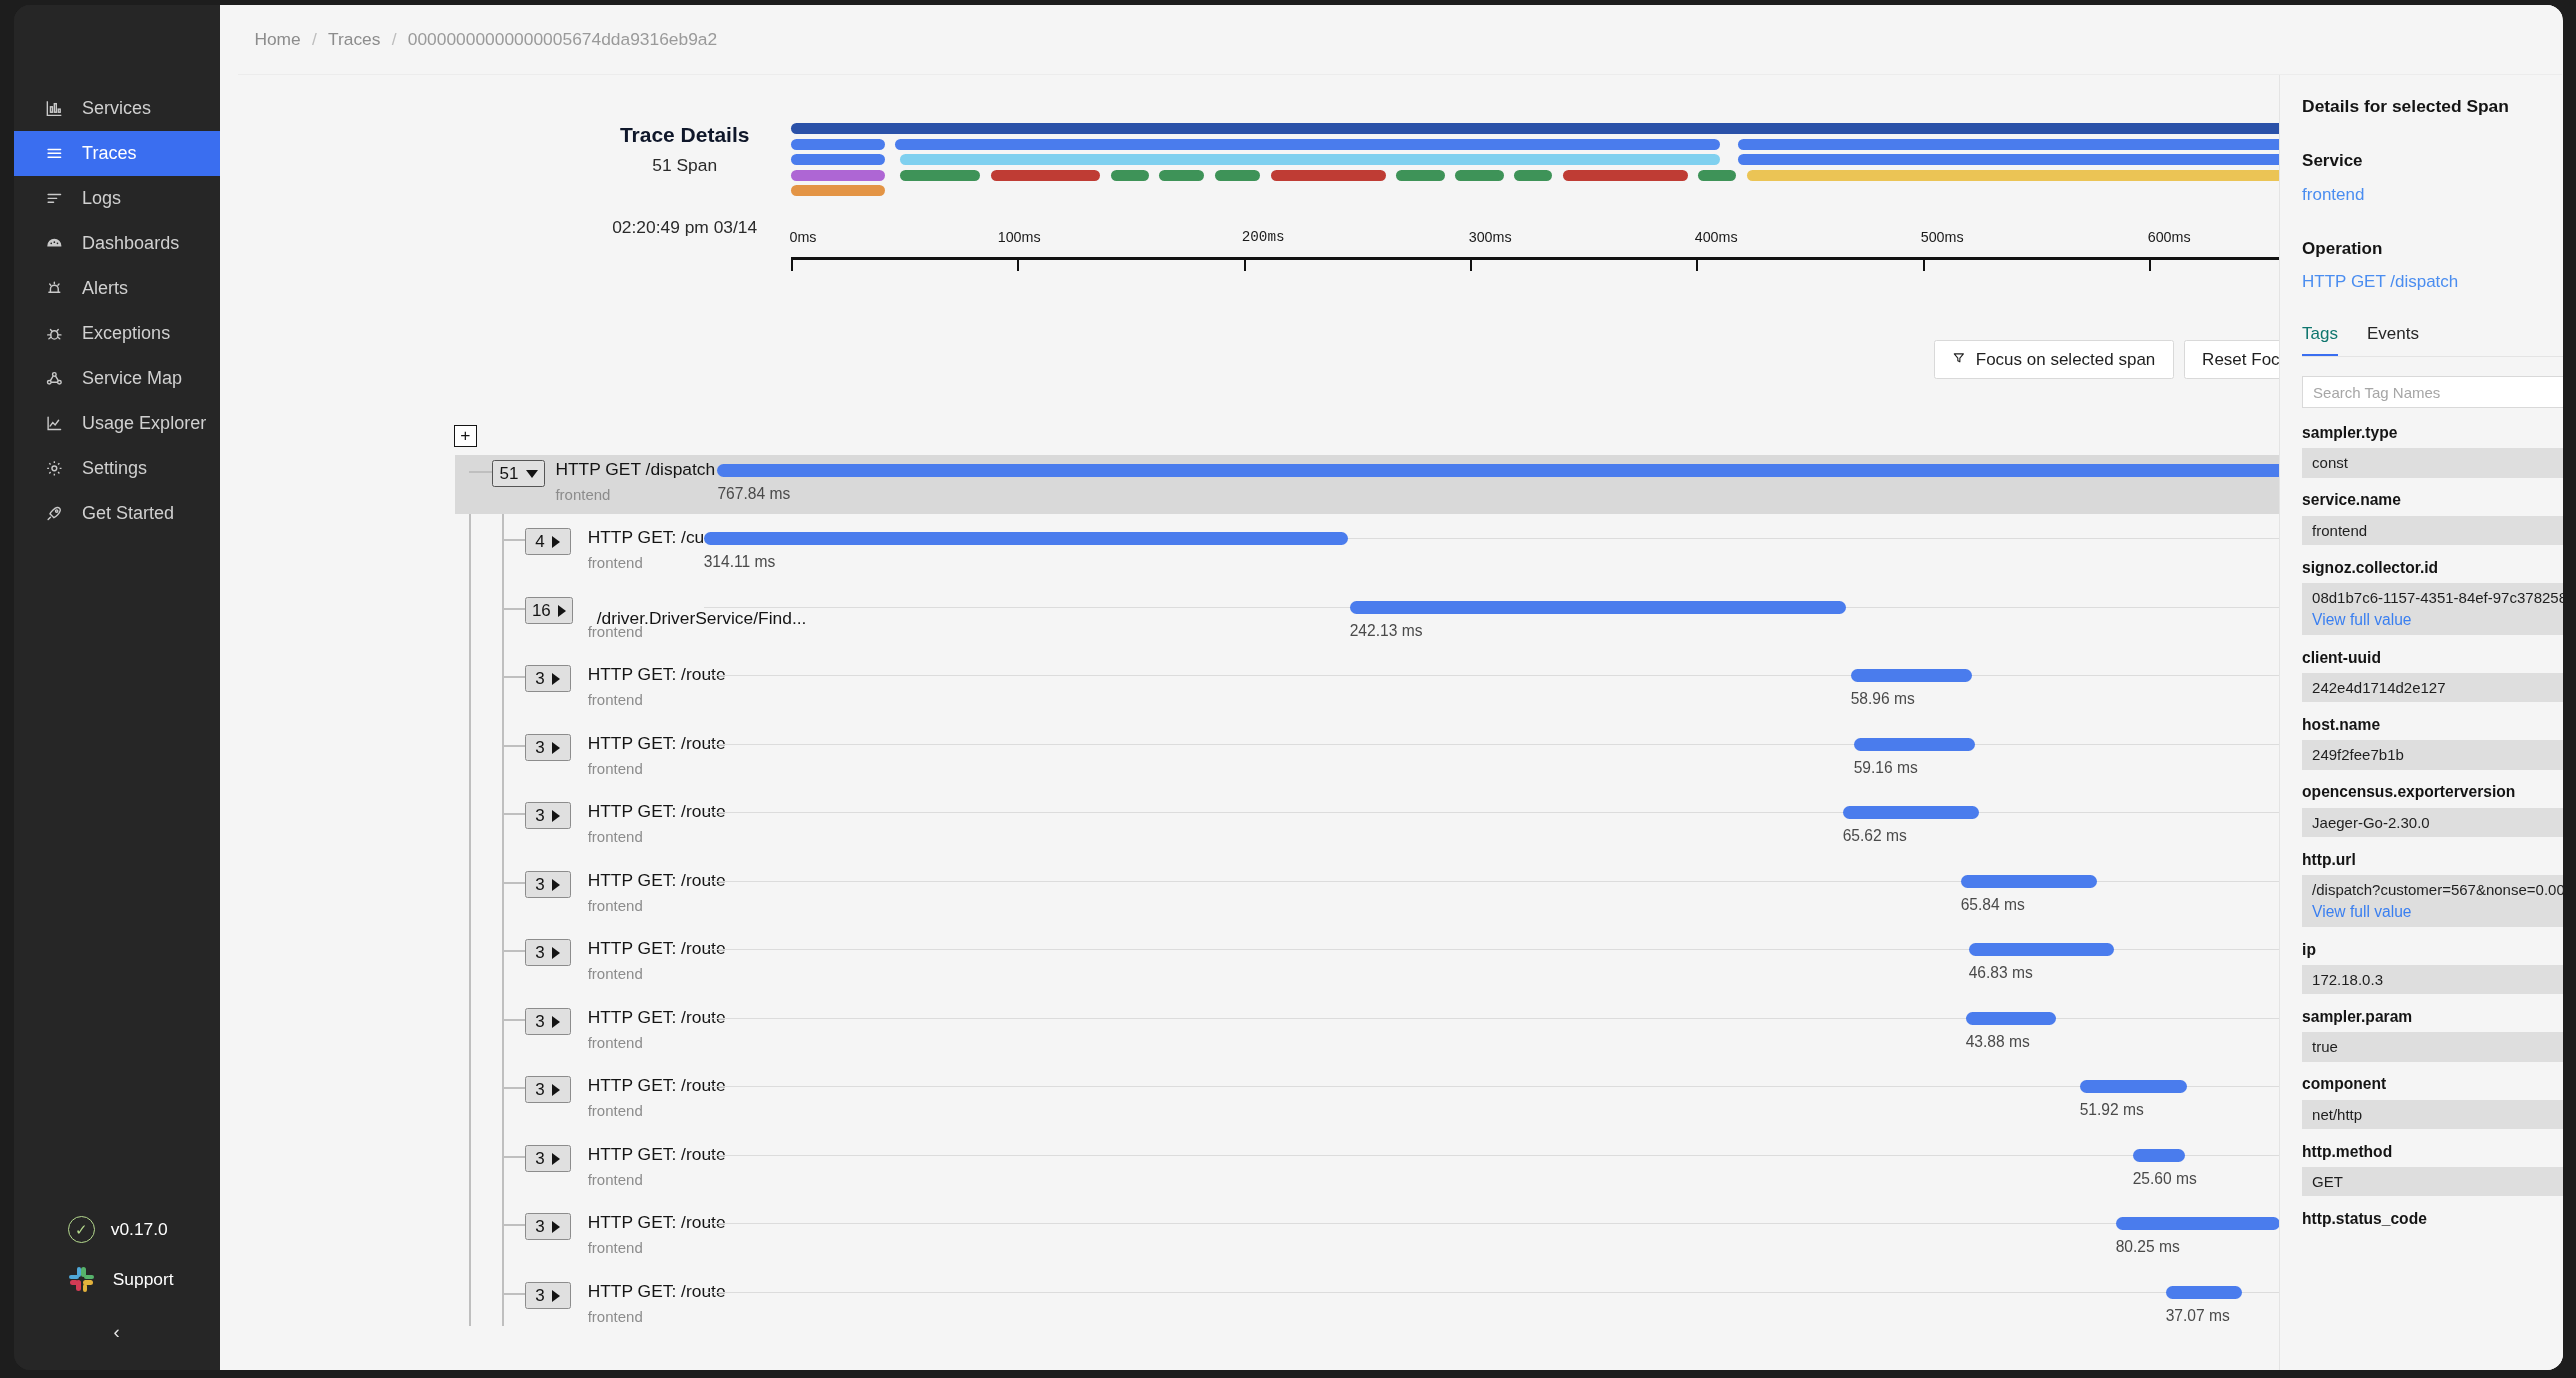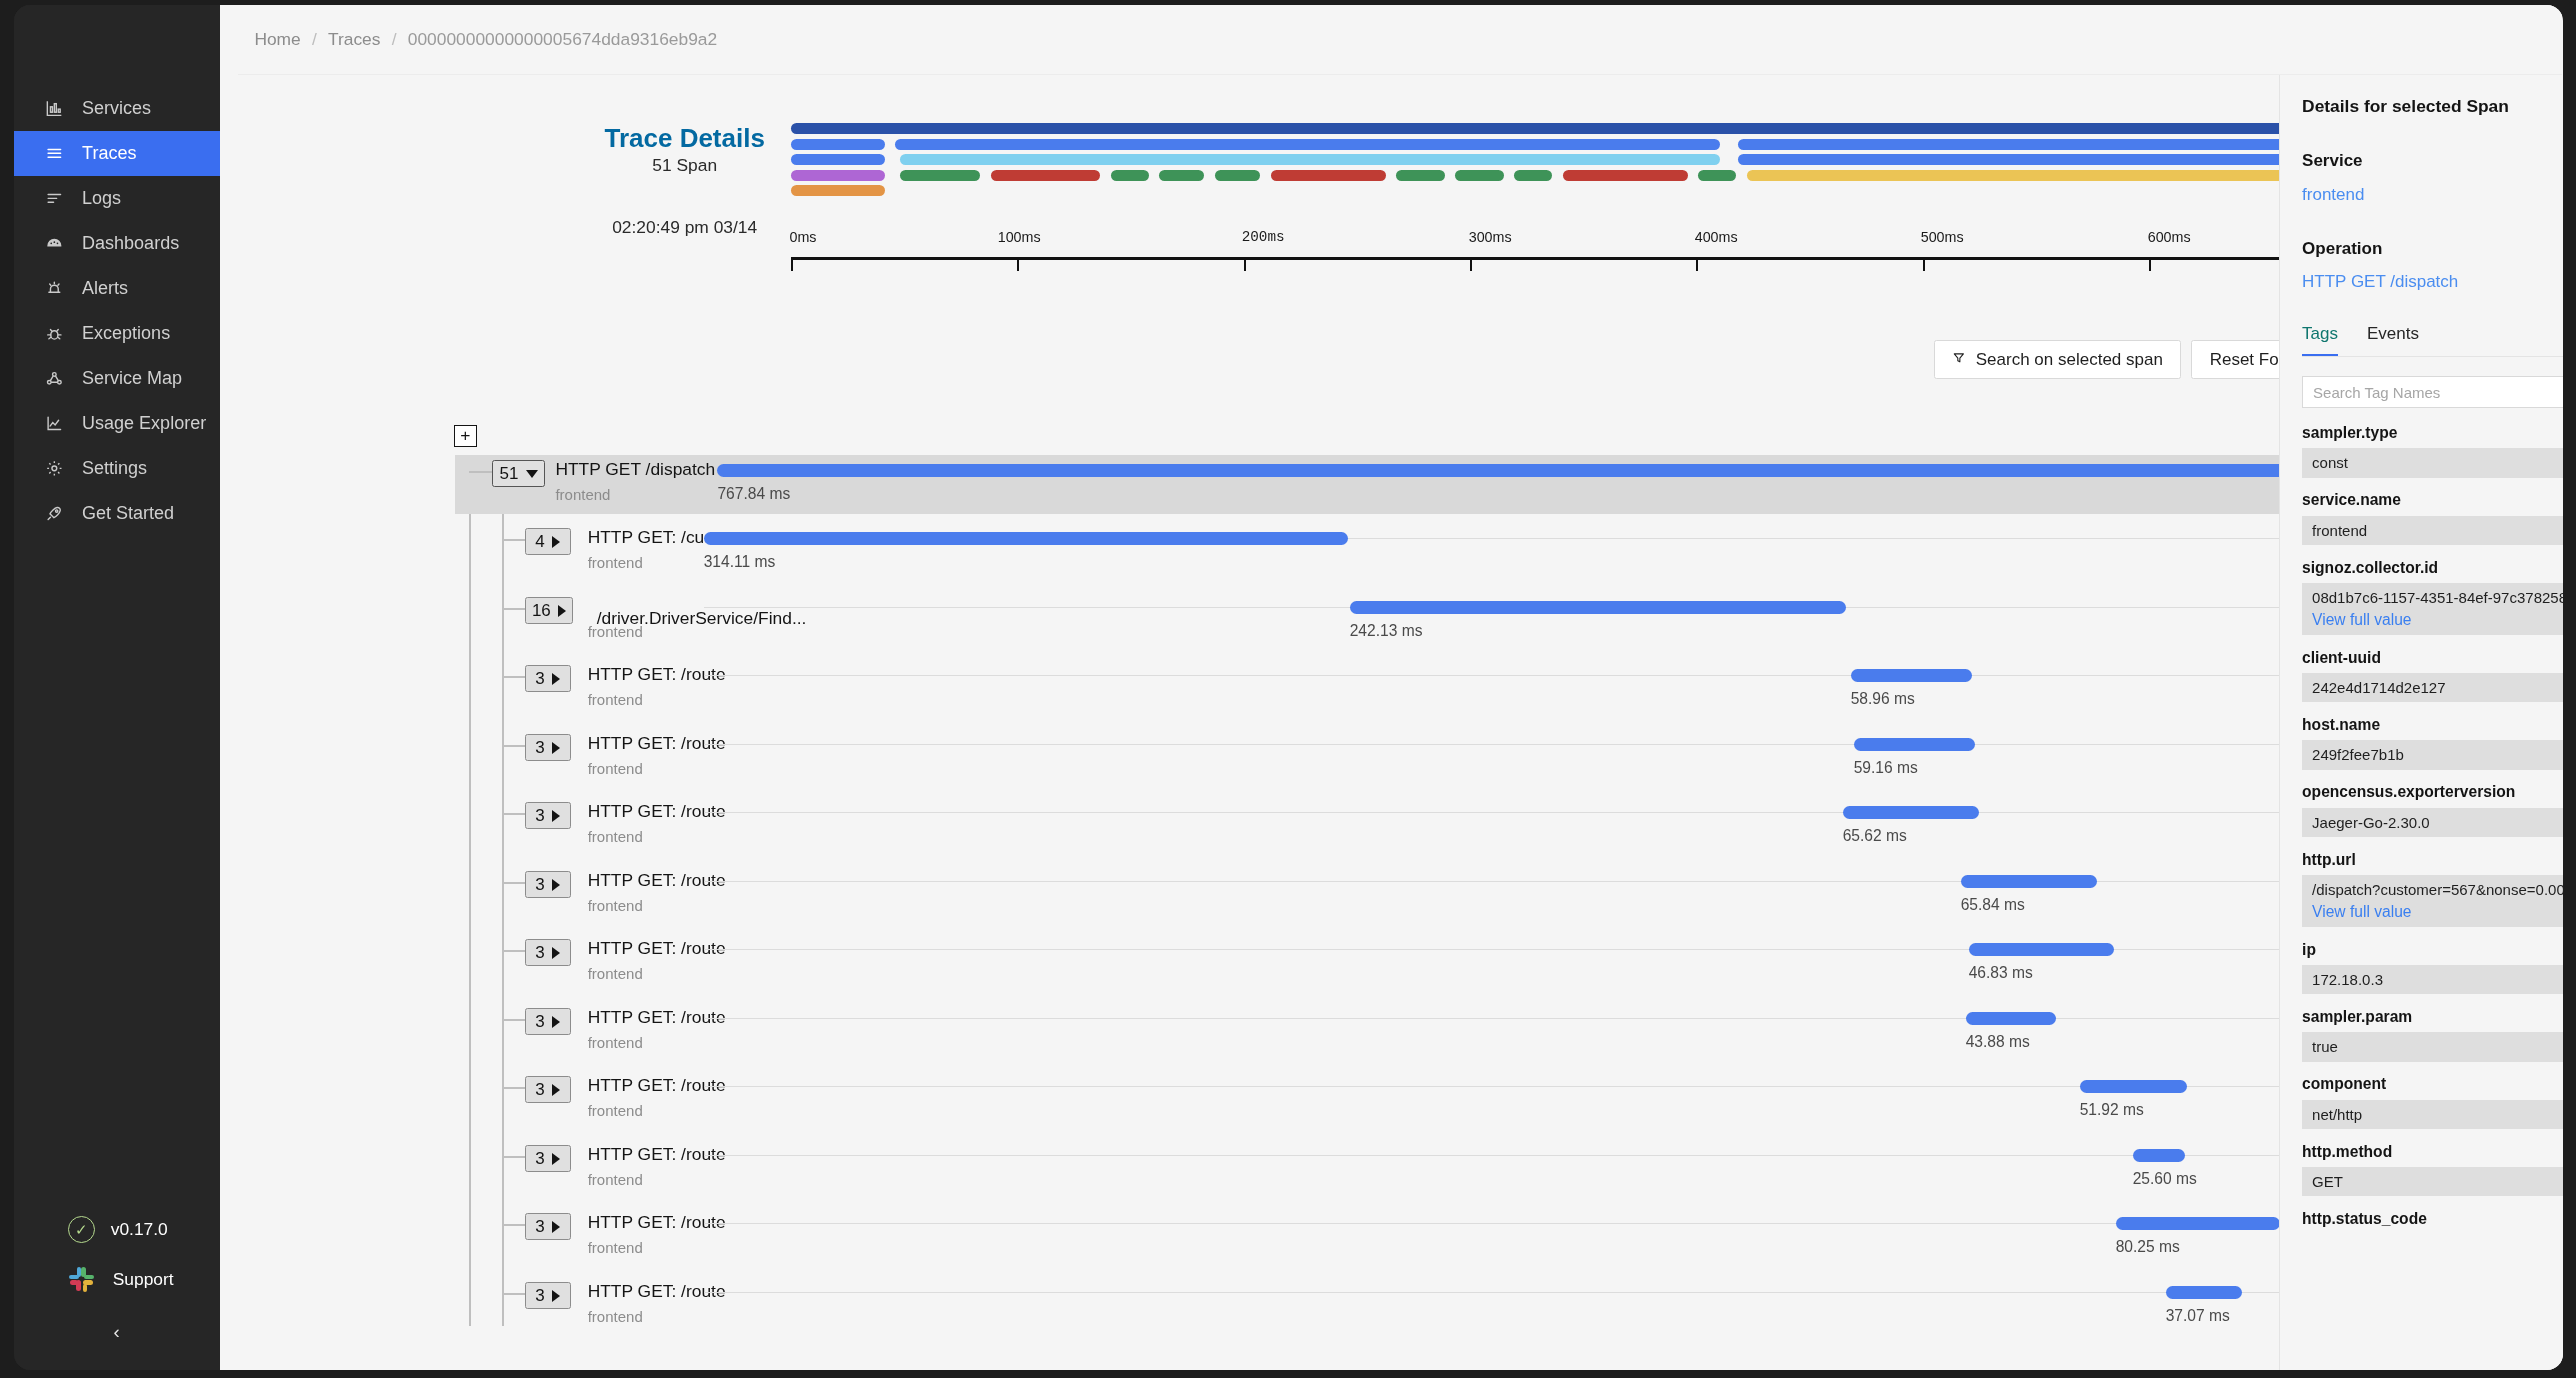--- a/index.html
+++ b/index.html
@@ -91,21 +91,21 @@
     font-size: 17.4px; color: #9a9a9a; border-bottom: 0.6px solid #ececec; background:#f5f5f5;
   }
   .crumb { color: #8c8c8c; cursor: pointer; }
   .crumb.last { color: #9a9a9a; }
   .crumb-sep { margin: 0 11.2px; color: #bdbdbd; }
 
   
   .trace-head {
     position: absolute; left: 222px; top: 93px; width: 2105px; height: 242px;
   }
-  .trace-title { position: absolute; left: 112px; top: 112px; width: 262px; text-align: center; font-size: 26px; font-weight: bold; color: #0369a1; transform: translateY(-87px); }
+  .trace-title { position: absolute; left: 112px; top: 112px; width: 262px; text-align: center; font-size: 21px; font-weight: bold; color: #0f172a; transform: translateY(-87px); }
   .trace-spancount { position: absolute; left: 112px; top: 144px; width: 262px; text-align: center; font-size: 17.4px; color: #2a2a2a; transform: translateY(-87px); }
   .trace-time { position: absolute; left: 106px; top: 206px; width: 274px; text-align: center; font-size: 17.4px; color: #2a2a2a; transform: translateY(-87px); }
 
   .minimap { position: absolute; left: 349px; top: 25px; width: 1738px; height: 81px; }
   .mm-lane { position: absolute; left: 0; width: 1738px; height: 11.2px; }
   .mm-seg { position: absolute; height: 11.2px; border-radius: 5.6px; }
 
   .ruler { position: absolute; left: 349px; top: 123px; width: 1738px; height: 56px; }
   .ruler-line { position: absolute; left: 0; top: 36px; width: 1738px; height: 2.5px; background: #111; }
   .tick { position: absolute; top: 36px; width: 1.9px; height: 13.7px; background: #111; }
@@ -415,21 +415,21 @@
           </div>
       </div>
 
       <div class="focus-btns">
         <div class="btn">
           <span>
             <svg width="13.7" height="13.7" viewBox="0 0 24 24" fill="none" stroke="#1f1f1f" stroke-width="1.9" stroke-linejoin="round">
               <path d="M4 5h16l-6.2 7.4V19l-3.6-2v-4.6z"></path>
             </svg>
           </span>
-          <span>Search on selected span</span>
+          <span>Focus on selected span</span>
         </div>
         <div class="btn">
           <span>Reset Focus</span>
         </div>
       </div>
 
       <div class="waterfall" id="waterfall">
         <div class="expand-all">+</div>
         <div class="tree-rail"></div>
         <div class="tree-rail2"></div>

